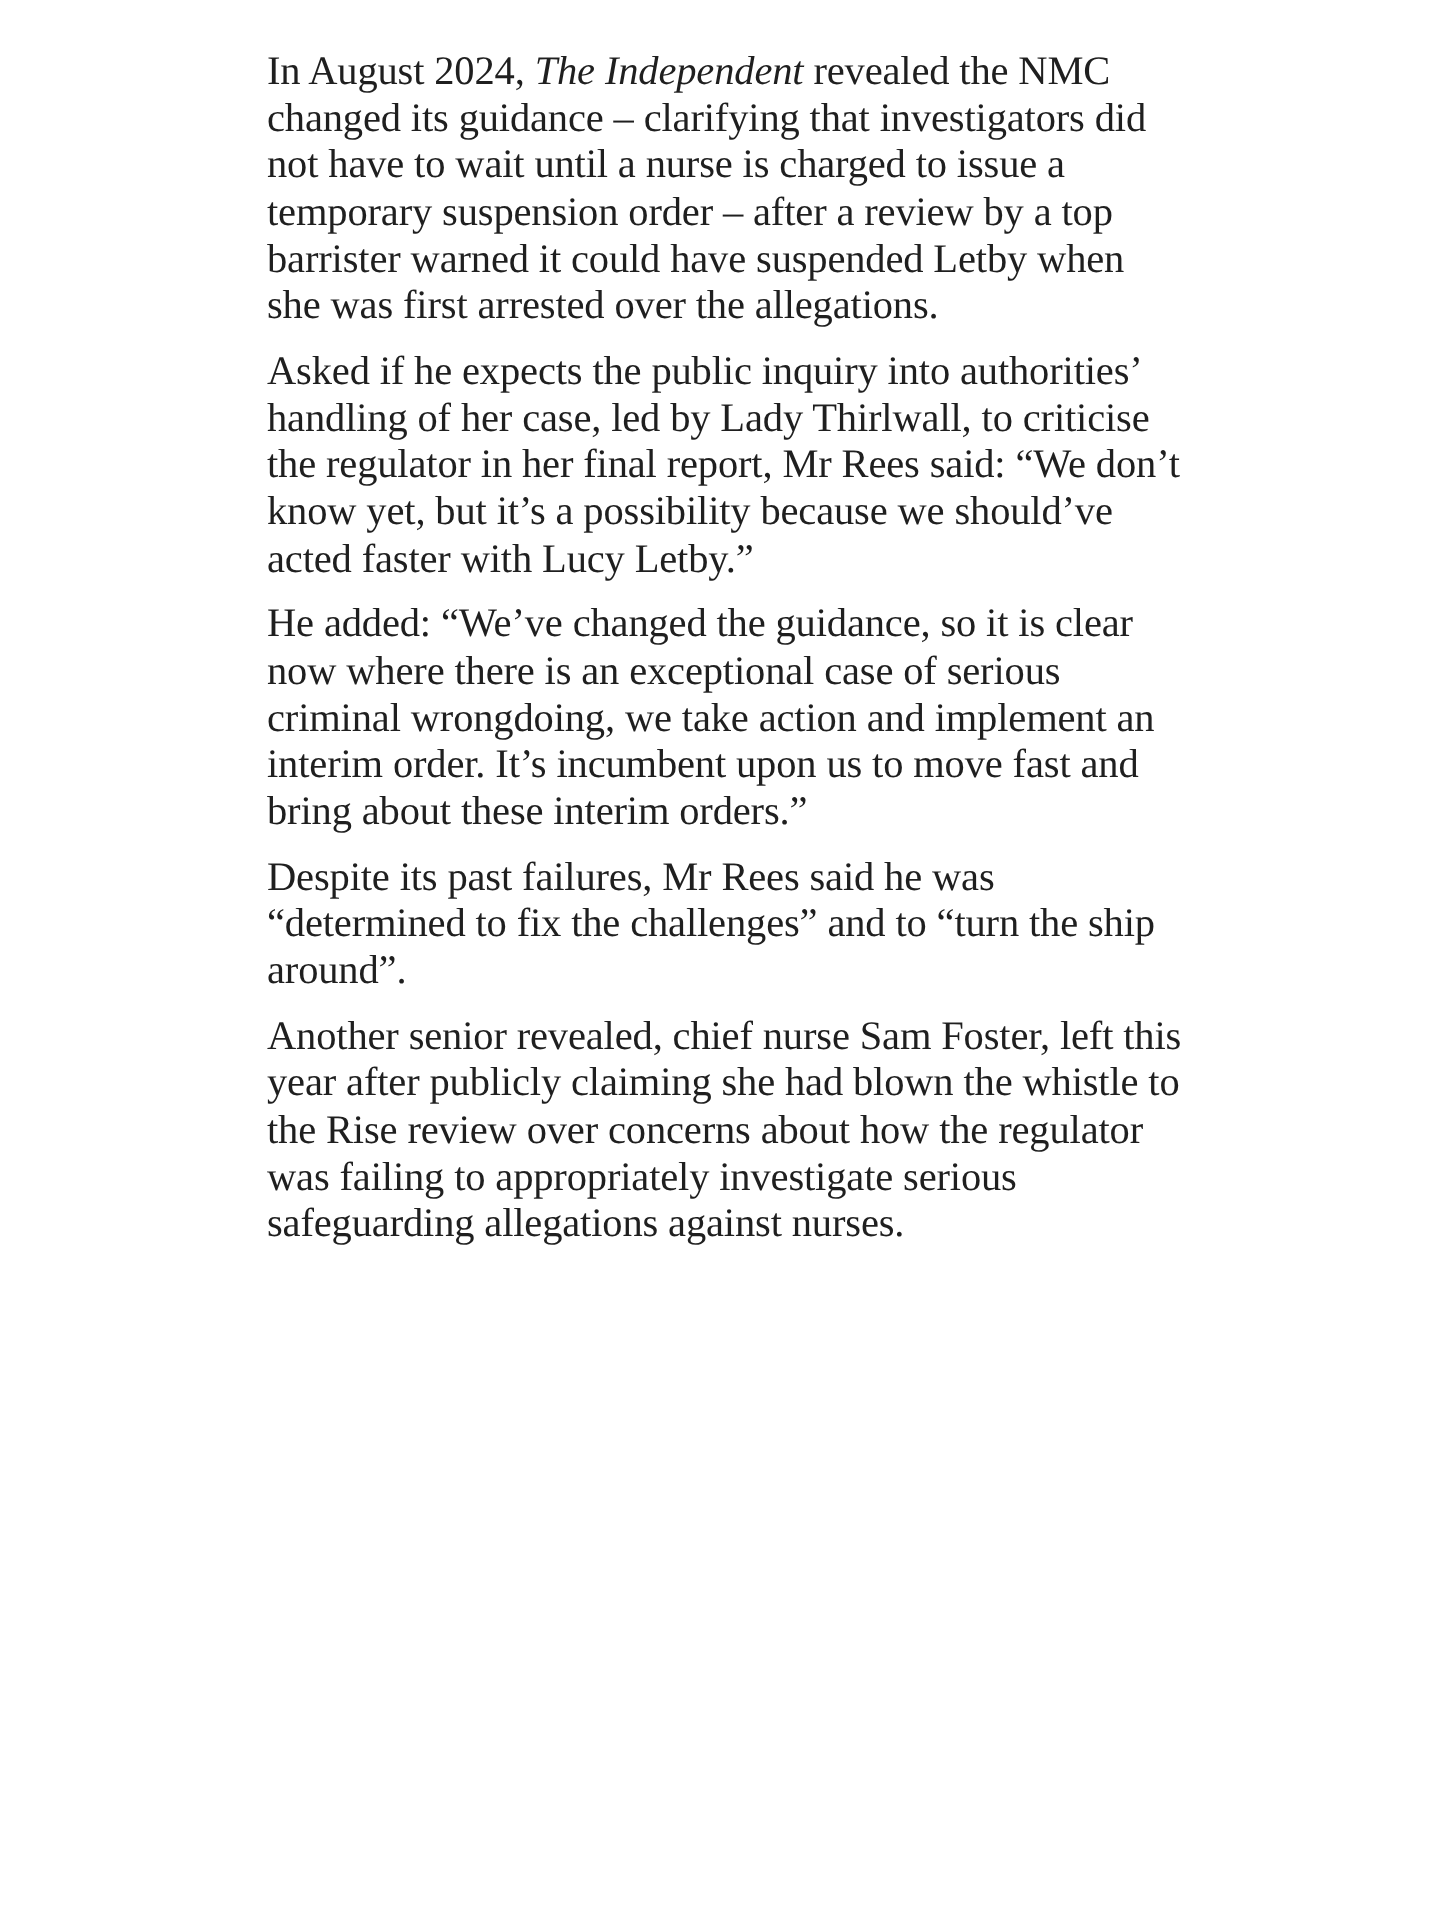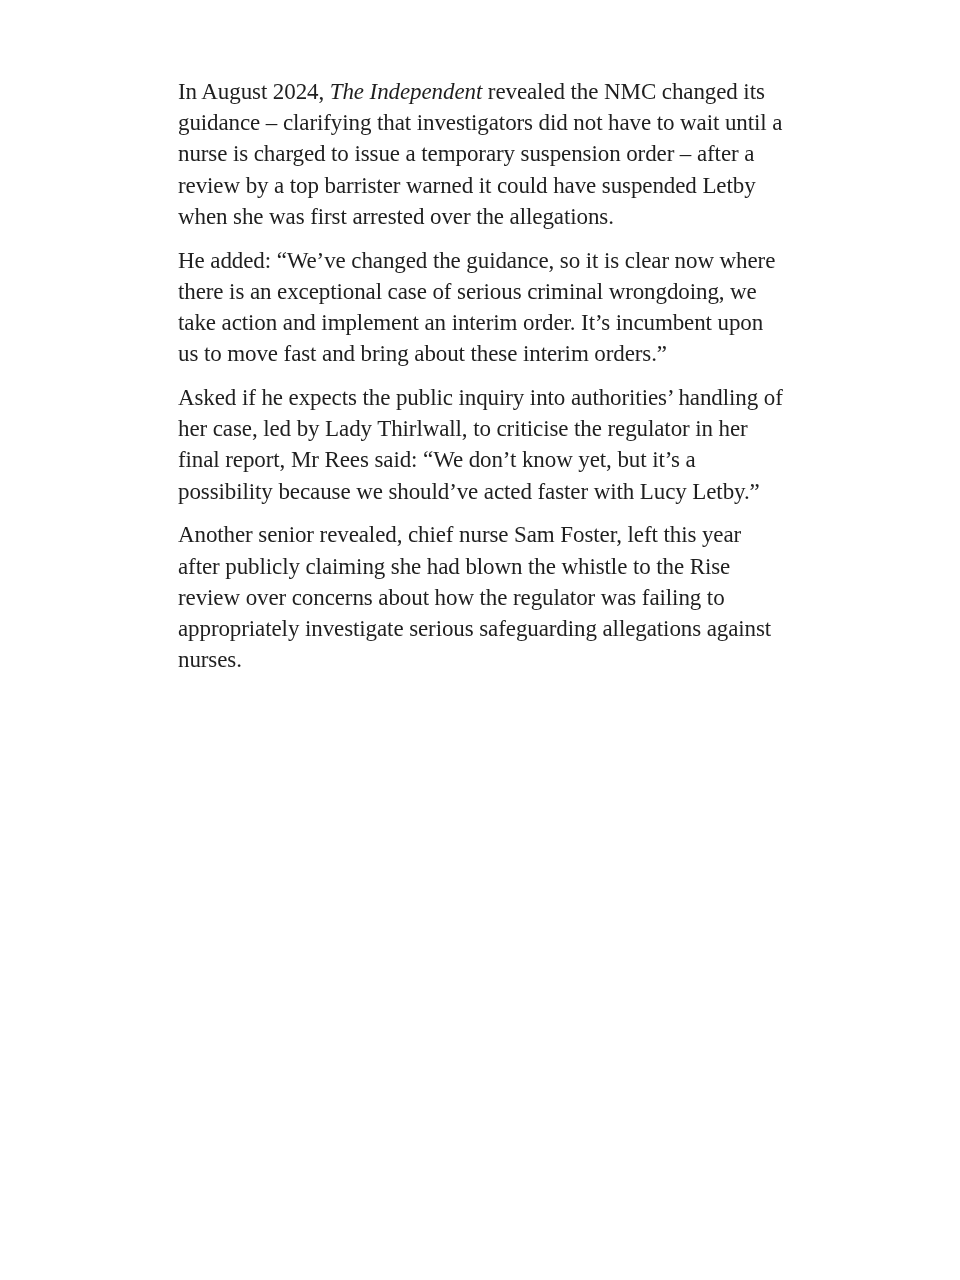--- a/index.html
+++ b/index.html
@@ -12,35 +12,35 @@
       height: 1280px;
       position: relative;
       overflow: hidden;
     }
     .article-body {
       position: absolute;
       left: 178px;
       top: 32px;
       width: 610px;
       font-family: "Liberation Serif", "DejaVu Serif", serif;
-      font-size: 23px;
+      font-size: 27px;
       line-height: 31.2px;
       color: #1f1f1f;
       letter-spacing: -0.1px;
-      margin-top: 44px;
     }
     .article-body p {
       margin: 0 0 12.6px 0;
       padding: 0;
     }
     .article-body em {
       font-style: italic;
     }
   </style>
 </head>
 <body>
 
 <article class="article-body">
   <p><span>In August 2024, </span><em>The Independent</em><span> revealed the NMC changed its guidance – clarifying that investigators did not have to wait until a nurse is charged to issue a temporary suspension order – after a review by a top barrister warned it could have suspended Letby when she was first arrested over the allegations.</span></p>
+  <p>Asked if he expects the public inquiry into authorities’ handling of her case, led by Lady Thirlwall, to criticise the regulator in her final report, Mr Rees said: “We don’t know yet, but it’s a possibility because we should’ve acted faster with Lucy Letby.”</p>
   <p>He added: “We’ve changed the guidance, so it is clear now where there is an exceptional case of serious criminal wrongdoing, we take action and implement an interim order. It’s incumbent upon us to move fast and bring about these interim orders.”</p>
-  <p>Asked if he expects the public inquiry into authorities’ handling of her case, led by Lady Thirlwall, to criticise the regulator in her final report, Mr Rees said: “We don’t know yet, but it’s a possibility because we should’ve acted faster with Lucy Letby.”</p>
+  <p>Despite its past failures, Mr Rees said he was “determined to fix the challenges” and to “turn the ship around”.</p>
   <p>Another senior revealed, chief nurse Sam Foster, left this year after publicly claiming she had blown the whistle to the Rise review over concerns about how the regulator was failing to appropriately investigate serious safeguarding allegations against nurses.</p>
 </article>
 
 </body></html>

